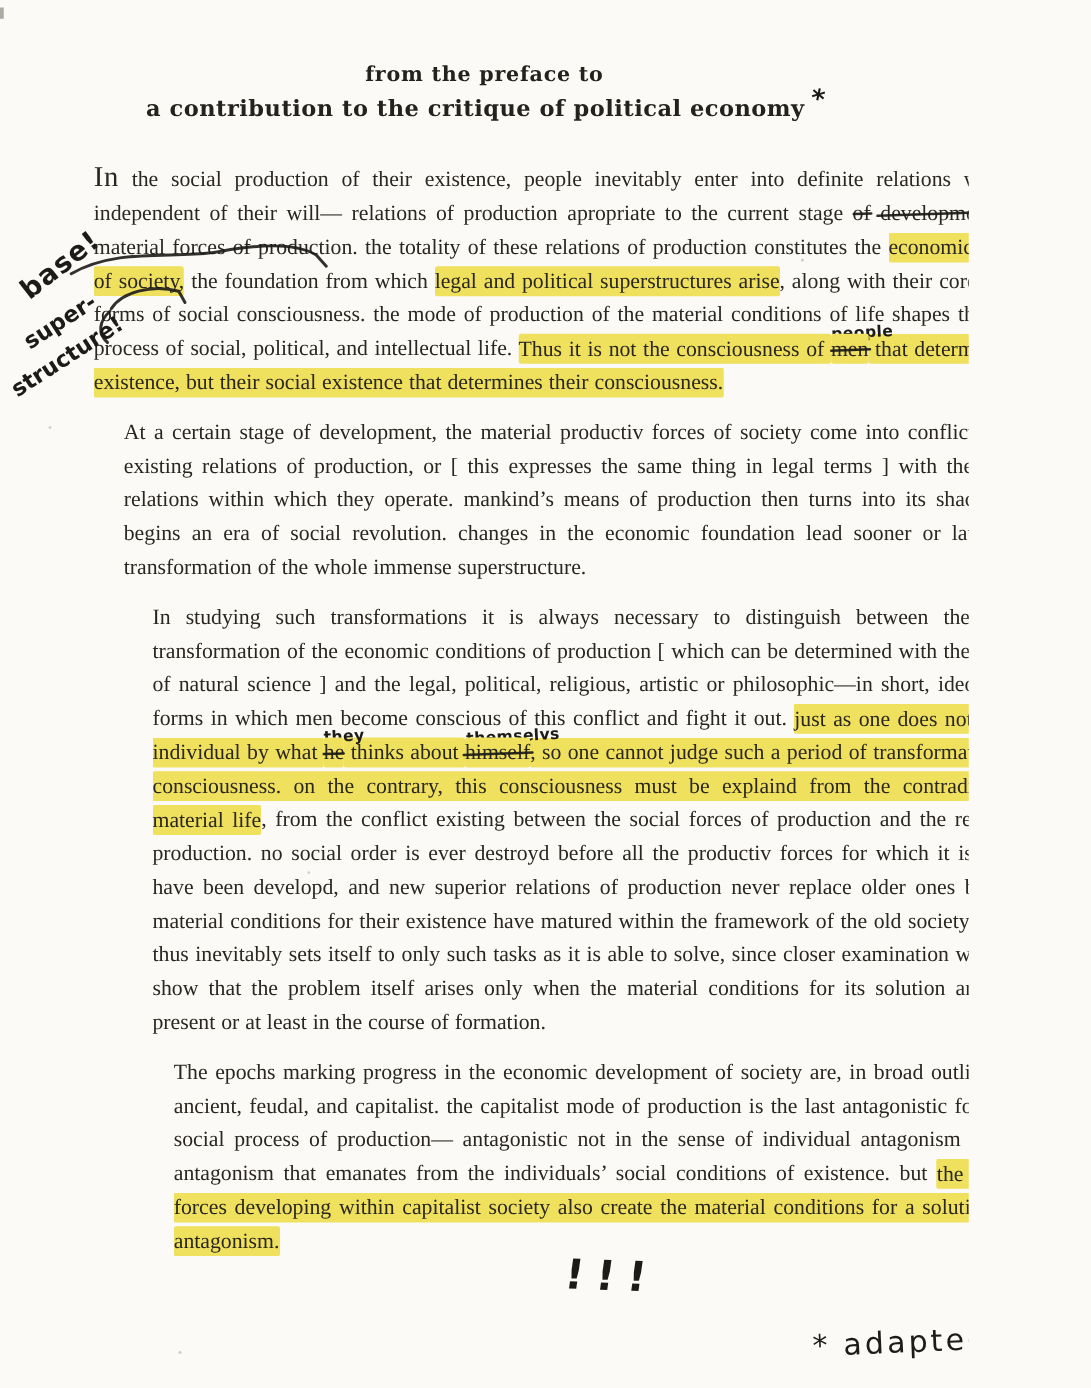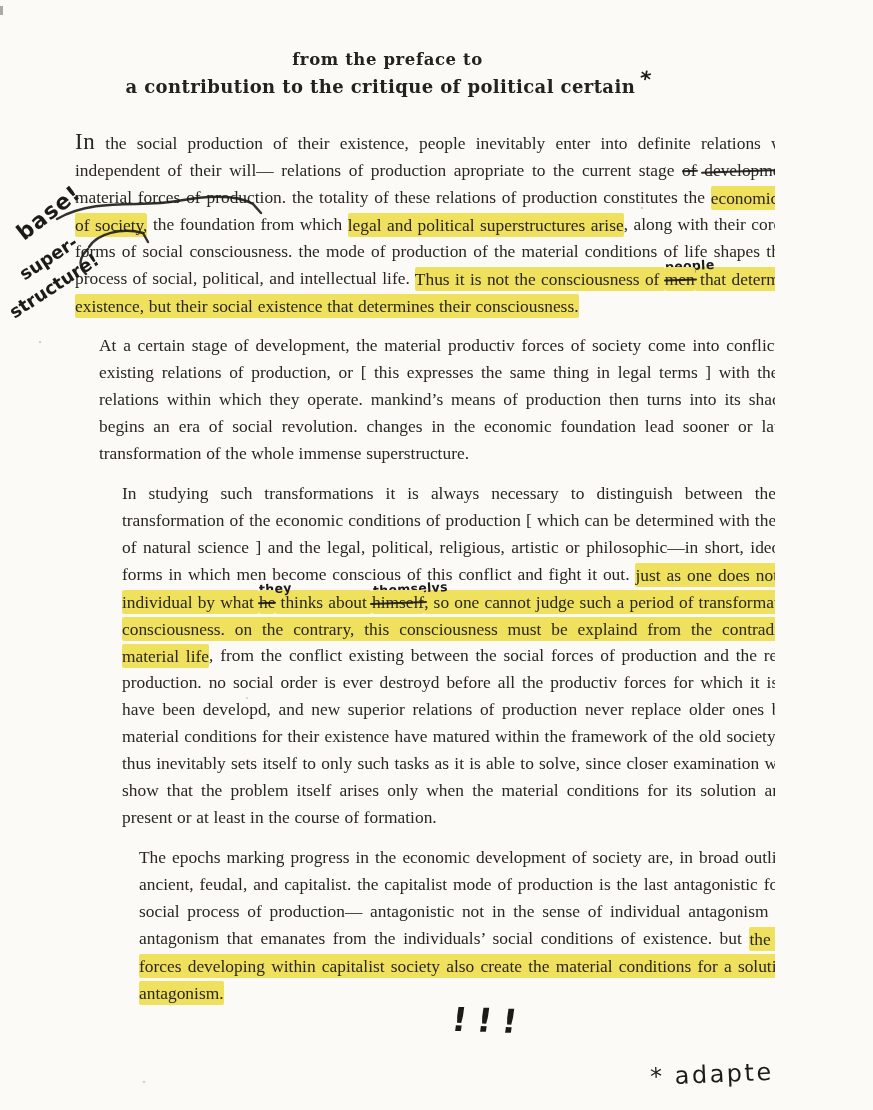--- a/index.html
+++ b/index.html
@@ -47,21 +47,21 @@
   .strokes path{fill:none; stroke:var(--pen); stroke-width:2.4; stroke-linecap:round; opacity:.9;}
   .strokes .speck{stroke:none; opacity:.55;}
 </style>
 </head>
 <body>
 
 <div class="page">
 
   <div class="title-block">
     <div class="title-line1">from the preface to</div>
-    <div class="title-line2"><span>a contribution to the critique of political certain</span><span class="hand-asterisk">*</span></div>
+    <div class="title-line2"><span>a contribution to the critique of political economy</span><span class="hand-asterisk">*</span></div>
   </div>
 
   <div class="document-body">
       <p class="para" style="margin-left: 0px;"><span class="lead">In</span><span class=""> the social production of their existence, people inevitably enter into definite relations which are independent of their will— relations of production apropriate to the current stage </span><span class="strike">of</span><span class=""> </span><span class="strike">development</span><span class=""> of the material forces of production. the totality of these relations of production constitutes the </span><span class="hl">economic structure of society,</span><span class=""> the foundation from which </span><span class="hl">legal and political superstructures arise</span><span class="">, along with their coresponding forms of social consciousness. the mode of production of the material conditions of life shapes the general process of social, political, and intellectual life. </span><span class="hl">Thus it is not the consciousness of </span><span class="rel"><span class="above">people</span><span class="hl strike">men</span></span><span class="hl"> that determines their existence, but their social existence that determines their consciousness.</span></p>
       <p class="para" style="margin-left: 24px;"><span class="">At a certain stage of development, the material productiv forces of society come into conflict with the existing relations of production, or [ this expresses the same thing in legal terms ] with the property relations within which they operate. mankind’s means of production then turns into its shackles. this begins an era of social revolution. changes in the economic foundation lead sooner or later to the transformation of the whole immense superstructure.</span></p>
       <p class="para" style="margin-left: 47px;"><span class="">In studying such transformations it is always necessary to distinguish between the material transformation of the economic conditions of production [ which can be determined with the precision of natural science ] and the legal, political, religious, artistic or philosophic—in short, ideological—forms in which men become conscious of this conflict and fight it out. </span><span class="hl">just as one does not judge an individual by what </span><span class="rel"><span class="above">they</span><span class="hl strike">he</span></span><span class="hl"> thinks about </span><span class="rel"><span class="above">themselvs</span><span class="hl strike">himself</span></span><span class="hl">, so one cannot judge such a period of transformation by its consciousness. on the contrary, this consciousness must be explaind from the contradictions of material life</span><span class="">, from the conflict existing between the social forces of production and the relations of production. no social order is ever destroyd before all the productiv forces for which it is suficient have been developd, and new superior relations of production never replace older ones before the material conditions for their existence have matured within the framework of the old society. mankind thus inevitably sets itself to only such tasks as it is able to solve, since closer examination will always show that the problem itself arises only when the material conditions for its solution are already present or at least in the course of formation.</span></p>
       <p class="para" style="margin-left: 64px;"><span class="">The epochs marking progress in the economic development of society are, in broad outline: tribal, ancient, feudal, and capitalist. the capitalist mode of production is the last antagonistic form of the social process of production— antagonistic not in the sense of individual antagonism but of an antagonism that emanates from the individuals’ social conditions of existence. but </span><span class="hl">the productiv forces developing within capitalist society also create the material conditions for a solution to this antagonism.</span></p>
     </div>
 
   <div class="hand note-base">base!</div>

